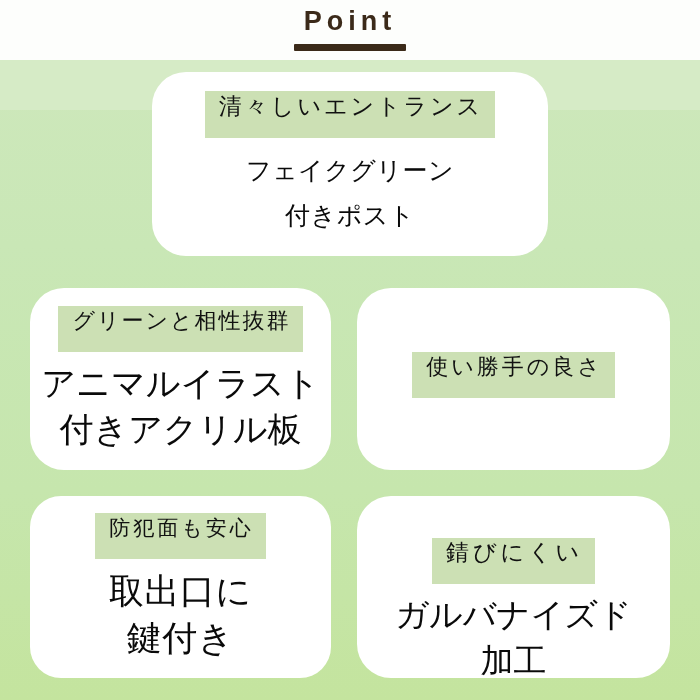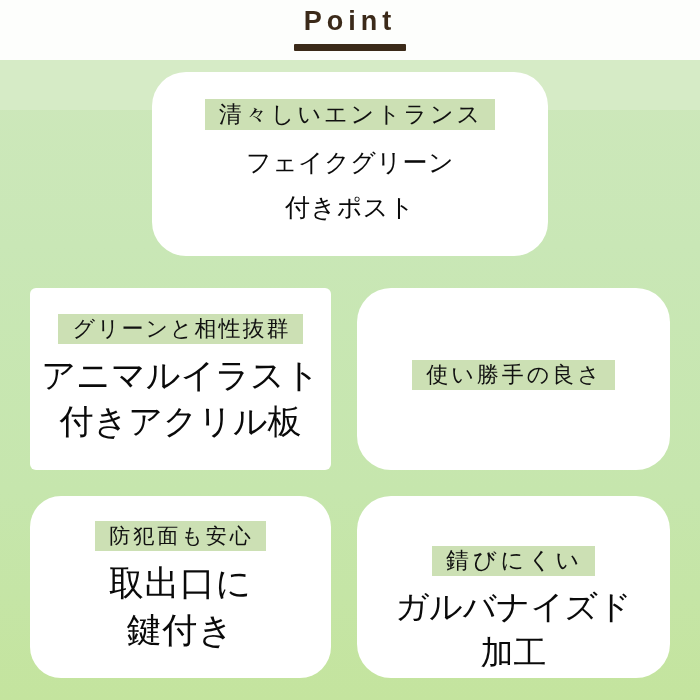--- a/index.html
+++ b/index.html
@@ -71,34 +71,34 @@
     flex-direction: column;
     align-items: center;
     justify-content: center;
   }
   .card-wide {
     left: 152px;
     top: 72px;
     width: 396px;
     height: 184px;
   }
-  .card-r2c1 { left: 30px;  top: 288px; width: 301px; height: 182px; border-radius: 6px; }
+  .card-r2c1 { left: 30px;  top: 288px; width: 301px; height: 182px; }
   .card-r2c2 { left: 357px; top: 288px; width: 313px; height: 182px; }
   .card-r3c1 { left: 30px;  top: 496px; width: 301px; height: 182px; border-radius: 31px; }
   .card-r3c2 { left: 357px; top: 496px; width: 313px; height: 182px; }
 
   .card-tag {
     background: #cce0b4;
     color: #111111;
     font-family: "Liberation Serif", "DejaVu Serif", serif;
     font-size: 22px;
     line-height: 30px;
     height: 30px;
     letter-spacing: 2.5px;
-    padding: 0 12px 0 14px;
+    padding: 0 12px 16px 14px;
     white-space: nowrap;
     display: block;
     text-align: right;
     margin-bottom: 8px;
   }
   .card-wide .card-tag {
     font-size: 23px;
     line-height: 31px;
     height: 31px;
     letter-spacing: 3px;

